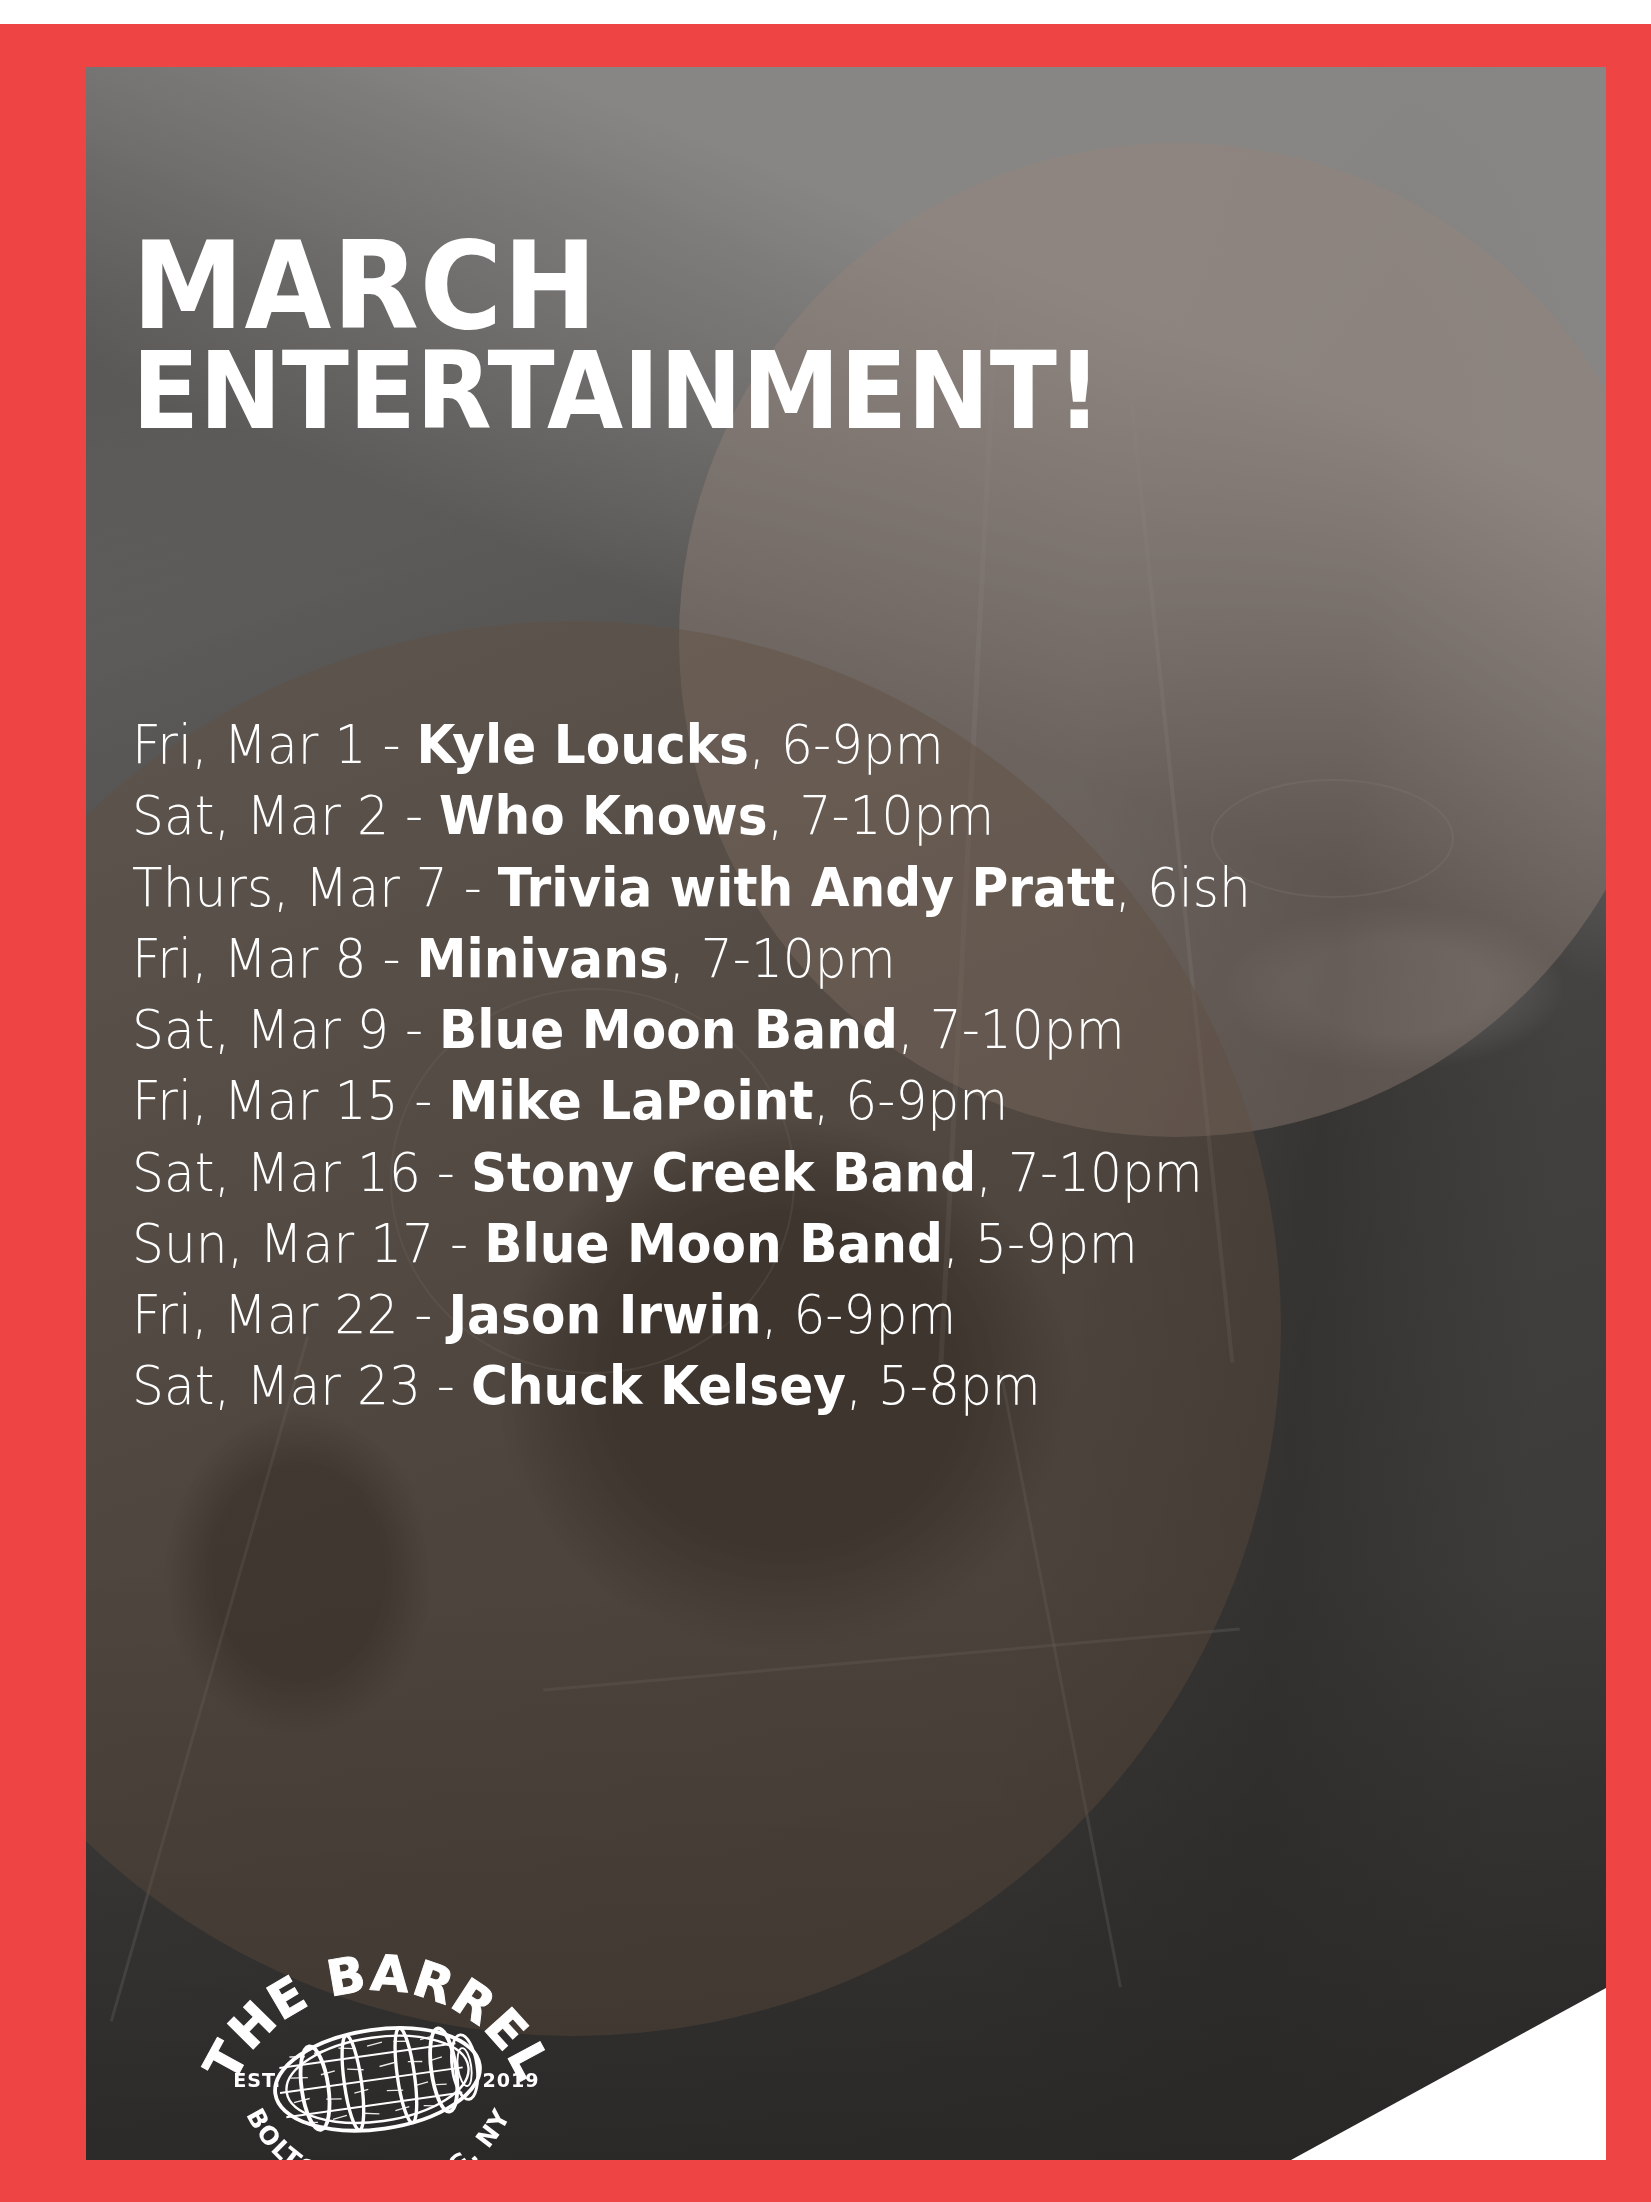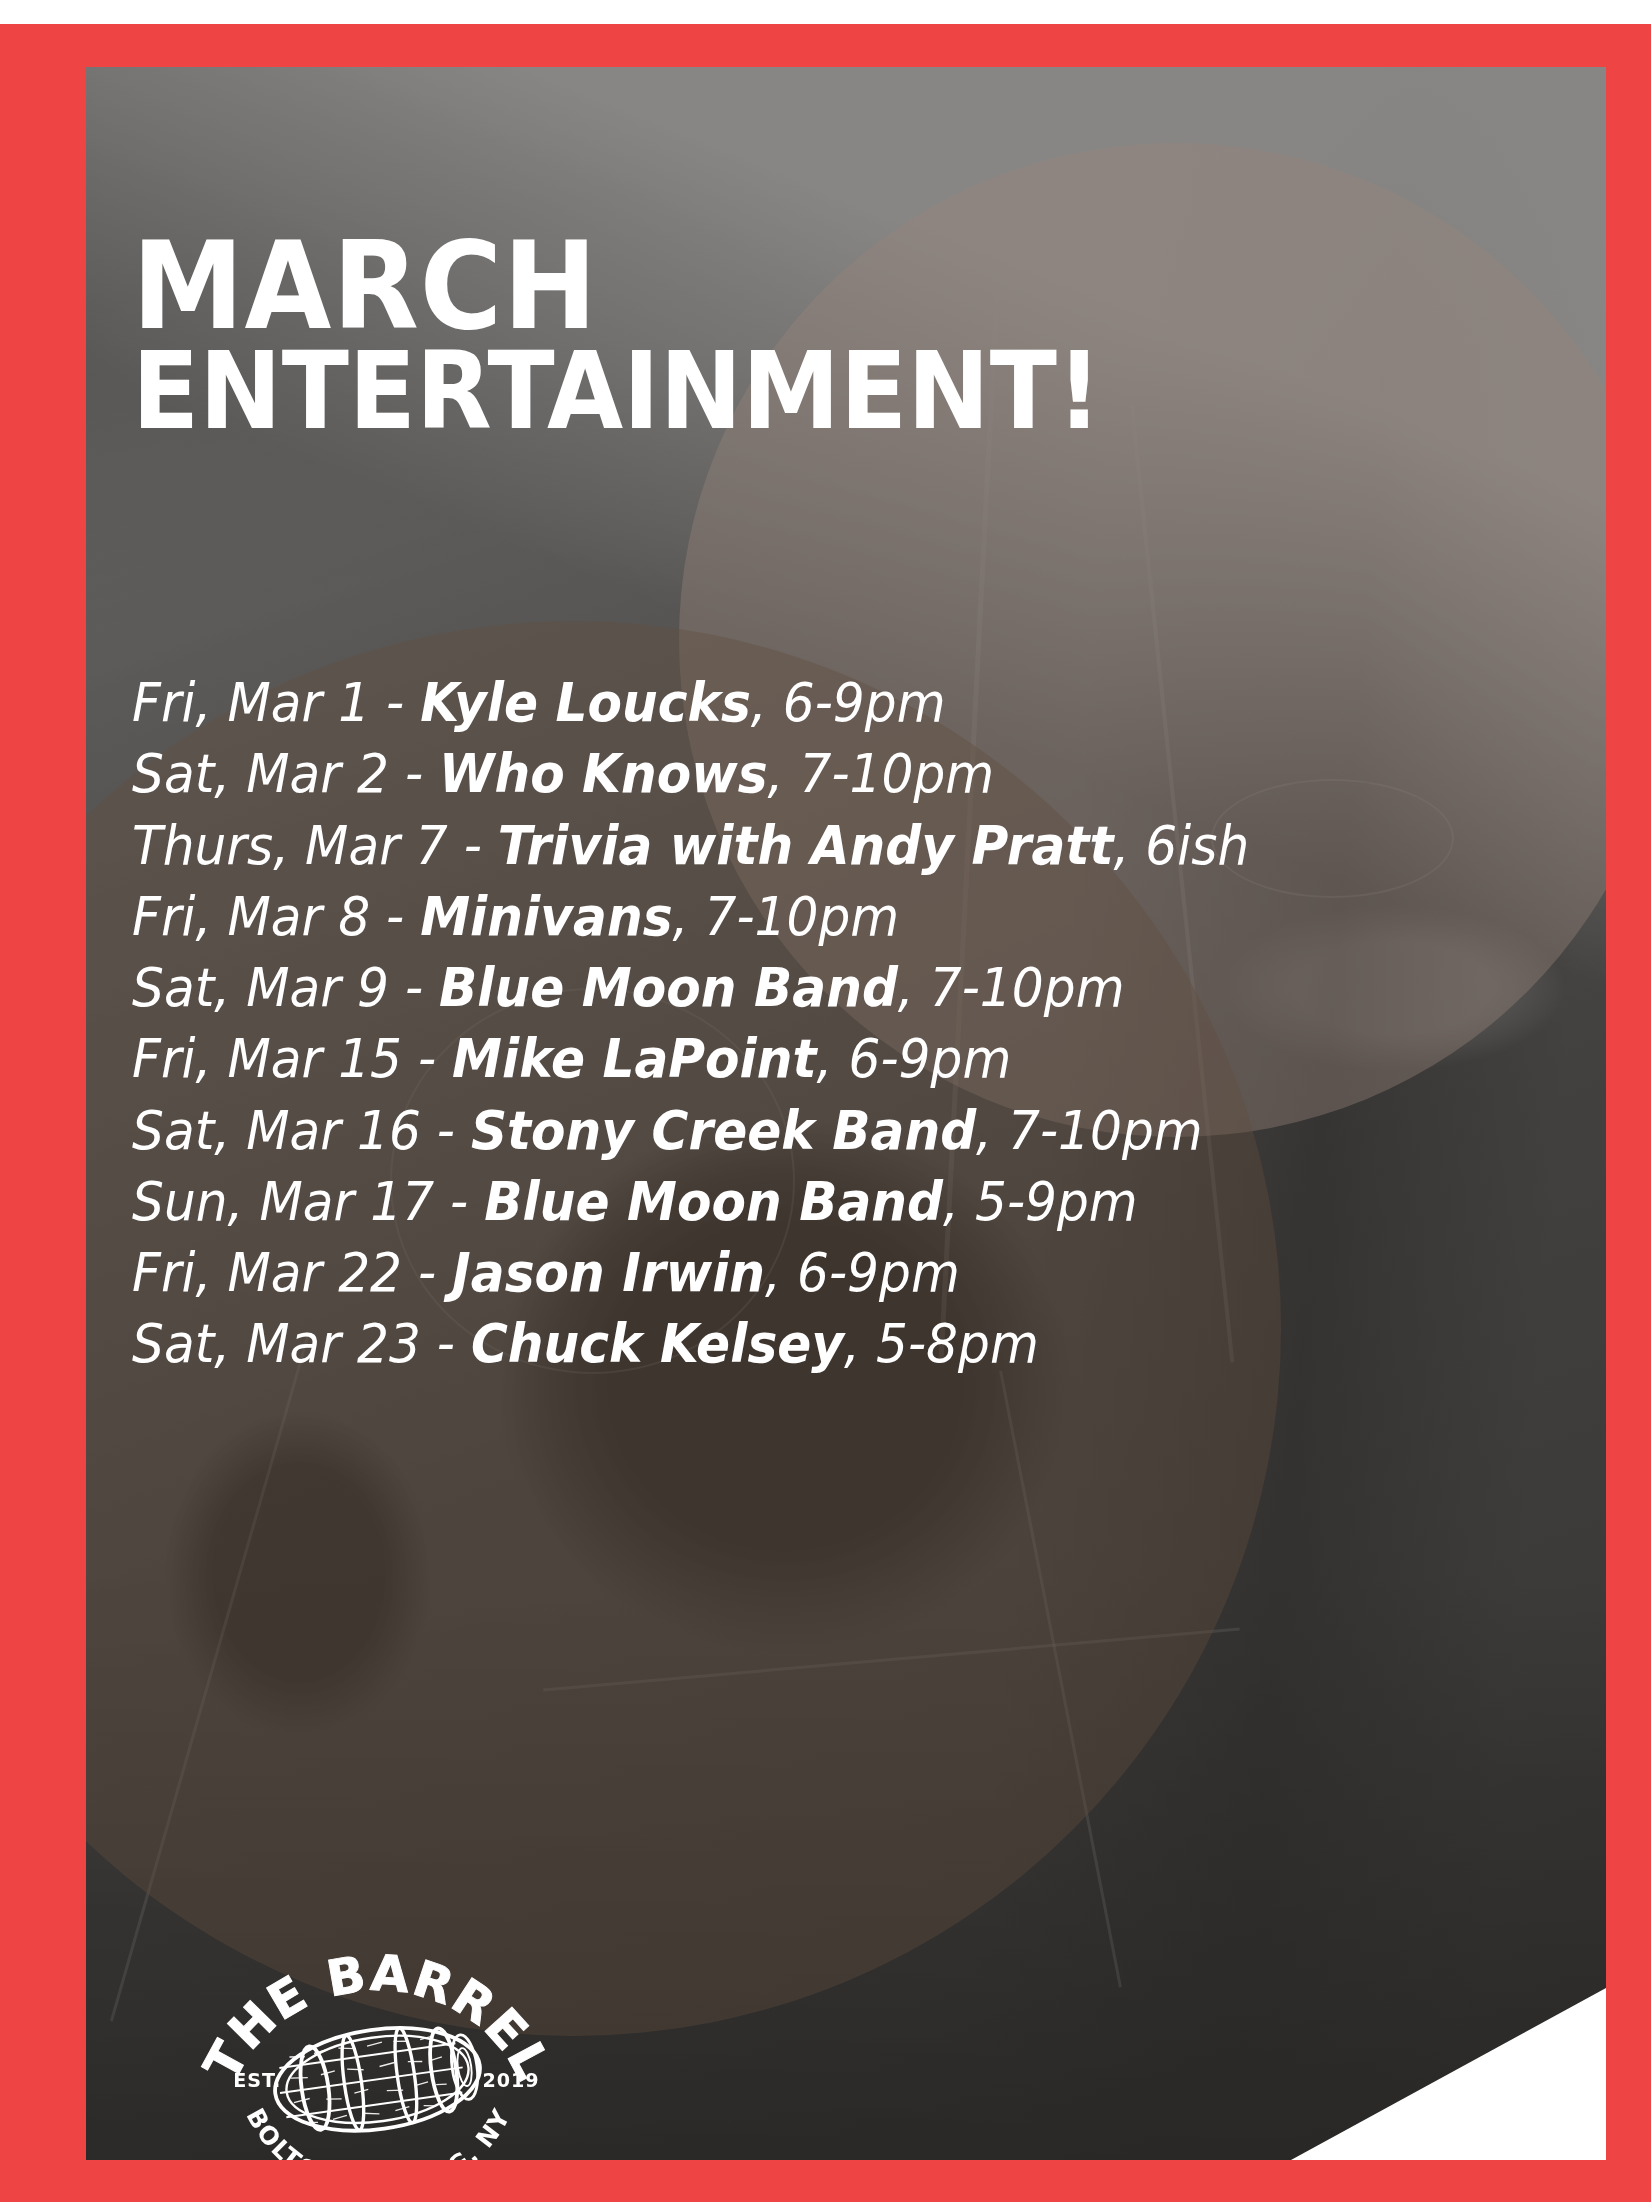--- a/index.html
+++ b/index.html
@@ -62,21 +62,21 @@
 
   
   .headline{position:absolute;left:46px;top:163px;width:1405px;
             font-family:"DejaVu Sans",sans-serif;
             font-weight:700;font-size:122px;line-height:.92;
             letter-spacing:1px;color:#fff;
             transform:scaleX(.92);transform-origin:left top;}
   .headline .l2{display:block;font-size:107px;letter-spacing:0px;}
 
   
-  .events{position:absolute;left:46px;top:600px;width:1424px;font-style:italic;}
+  .events{position:absolute;left:46px;top:642px;width:1424px;}
   .evt{font-size:54px;line-height:1.32;color:#ffffff;white-space:nowrap;
        font-family:"DejaVu Sans",sans-serif;font-weight:300;
        transform:scaleX(.93);transform-origin:left center;}
   .evt .act{font-weight:700;}
 
   
   .closing{position:absolute;left:46px;top:1682px;width:1424px;}
   .close-line{font-family:"DejaVu Sans",sans-serif;font-weight:700;
               font-size:50px;line-height:1.30;color:#fff;white-space:nowrap;
               transform:scaleX(.94);transform-origin:left center;}

